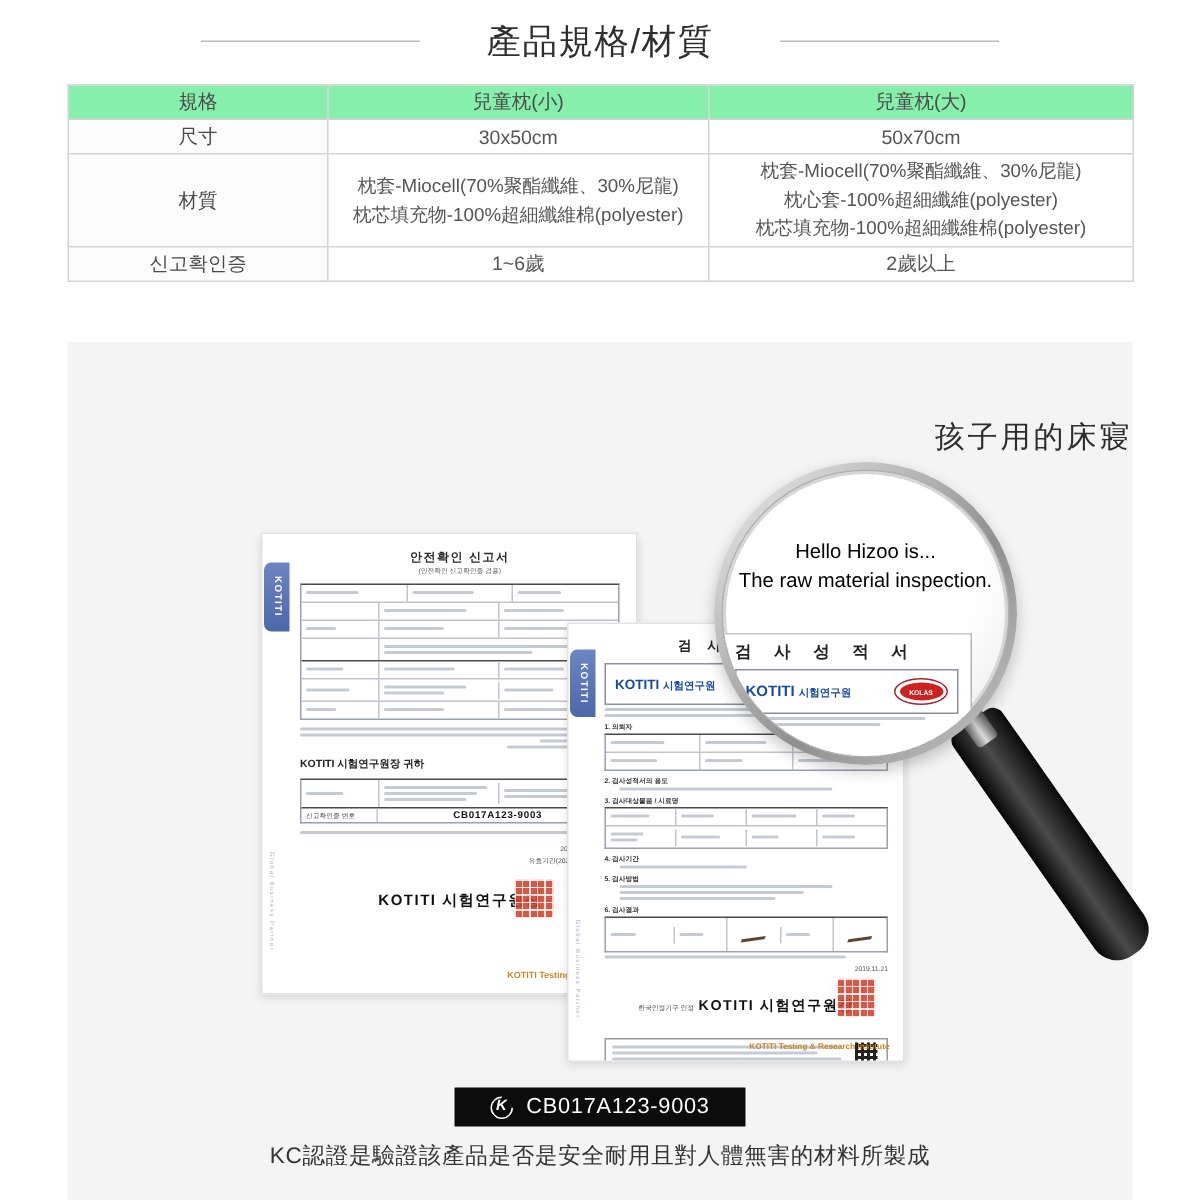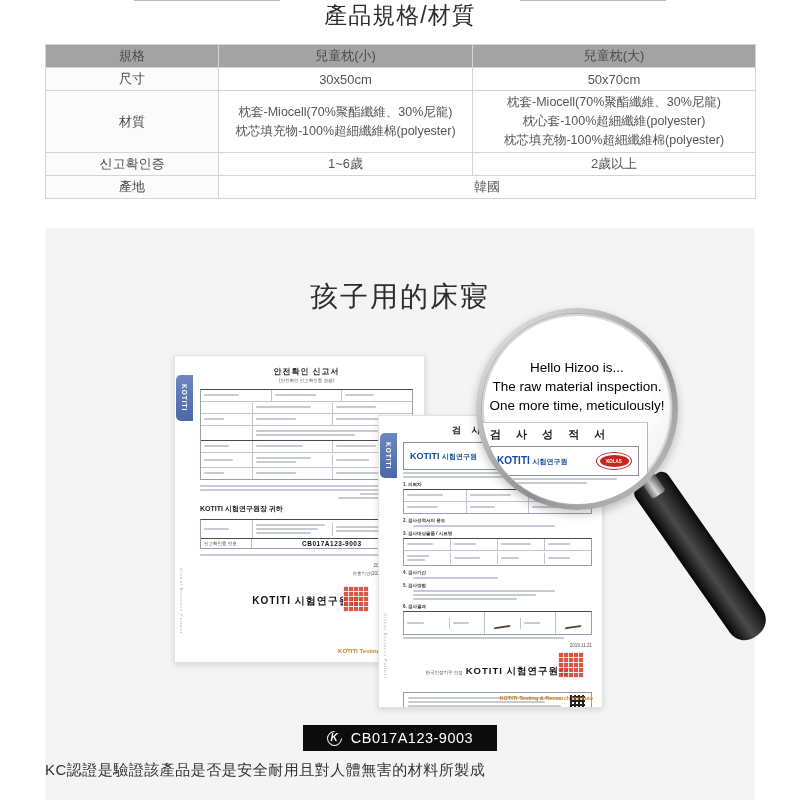--- a/index.html
+++ b/index.html
@@ -1,42 +1,42 @@
 <!DOCTYPE html>
 <html><head>
 <meta charset="utf-8">
 <style>
   * { margin:0; padding:0; box-sizing:border-box; }
   html,body { width:800px; height:800px; background:#fff; overflow:hidden;
               font-family:"Liberation Sans","DejaVu Sans",sans-serif; }
   body { position:relative; }
 
   
-  .title-row { display:flex; align-items:flex-start; justify-content:center; }
+  .title-row { display:flex; align-items:center; justify-content:center; padding-top:12px; }
   .hr { width:146px; height:1px; background:#bcbcbc; }
   .page-title { font-size:23px; font-weight:500; color:#2e2e2e; letter-spacing:1px; margin:0 44px; }
 
   
   table.spec { border-collapse:collapse; table-layout:fixed; width:710px; margin:13px 0 0 45px;
                font-size:13px; color:#555; }
   table.spec th, table.spec td { border:1px solid #d4d4d4; text-align:center; vertical-align:middle;
                font-weight:400; padding:2px 4px; }
-  table.spec tr.head th { background:#a3a3a3; height:16px; color:#4a4a4a; }
+  table.spec tr.head th { background:#86efac; height:16px; color:#4a4a4a; }
   table.spec td.lab { background:#fbfbfb; color:#4a4a4a; }
   tr.r-size td { height:21px; }
   tr.r-age td  { height:23px; }
   tr.r-origin td { height:23px; }
   td.mat { text-align:left; padding:6px 6px 6px 14px; font-size:12.5px; line-height:19px; }
 
   
   .panel { position:absolute; left:45px; top:228px; width:710px; height:572px; background:#f4f4f5; }
   .q-head { position:absolute; top:12px; left:0; width:100%; text-align:center;
             font-size:27px; color:#1f1f1f; letter-spacing:2px; }
-  .q-sub  { position:absolute; top:50px; left:0; width:100%; text-align:center;
-            font-size:28px; color:#2d2d2d; letter-spacing:2px; }
+  .q-sub  { position:absolute; top:50px; left:0; width:100%; text-align:right;
+            font-size:20px; color:#2d2d2d; letter-spacing:2px; }
 
   
   .doc { position:absolute; background:#fff; border:1px solid #e2e2e2;
          box-shadow:0 2px 6px rgba(0,0,0,.13); overflow:hidden; }
   .doc1 { left:129px; top:127px; width:251px; height:308px; z-index:2; }
   .doc2 { left:333px; top:187px; width:225px; height:293px; z-index:3; }
   .tab { position:absolute; left:1px; width:17px; height:46px; border-radius:5px 0 0 5px;
          background:linear-gradient(180deg,#6d86c2,#4c68a9); color:#fff; display:flex;
          align-items:center; justify-content:center; }
   .tab span { writing-mode:vertical-rl; text-orientation:mixed; font-size:6.5px; font-weight:bold;
@@ -122,21 +122,21 @@
   .ld-box .kolas i { width:29px; height:12px; font-size:4.5px; }
 
   
   .kc-badge { position:absolute; left:258px; top:497px; width:194px; height:26px; background:#0c0c0c;
               color:#fff; display:flex; align-items:center; justify-content:center; gap:9px; z-index:2; }
   .kc-logo { width:15px; height:15px; border:1.6px solid #fff; border-right-color:transparent;
              border-radius:50%; transform:rotate(-45deg); position:relative; flex:0 0 auto; }
   .kc-logo span { position:absolute; top:0; left:3px; transform:rotate(45deg); font-size:10px;
                   font-weight:bold; font-style:italic; line-height:12px; }
   .kc-code { font-size:14.5px; letter-spacing:.5px; }
-  .kc-note { position:absolute; top:533px; left:0; width:100%; text-align:left; font-size:15px;
+  .kc-note { position:absolute; top:533px; left:0; width:100%; text-align:center; font-size:15px;
              color:#333; letter-spacing:.5px; }
 </style>
 </head>
 <body>
 
 <div class="title-row">
   <span class="hr"></span>
   <h1 class="page-title">產品規格/材質</h1>
   <span class="hr"></span>
 </div>
@@ -168,24 +168,20 @@
       <div>枕套-Miocell(70%聚酯纖維、30%尼龍)</div>
       <div>枕心套-100%超細纖維(polyester)</div>
       <div>枕芯填充物-100%超細纖維棉(polyester)</div>
     </td>
   </tr>
   <tr class="r-age">
     <td class="lab">신고확인증</td>
     <td>1~6歲</td>
     <td>2歲以上</td>
   </tr>
-  <tr class="r-origin">
-    <td class="lab">產地</td>
-    <td colspan="2">韓國</td>
-  </tr>
 </tbody>
   </table>
 
 <div class="panel">
   <div class="q-sub">孩子用的床寢</div>
 
   <div class="doc doc1">
     <div class="tab">
       <span>KOTITI</span>
     </div>
@@ -460,21 +456,20 @@
           <span class="kolas">
               <i>KOLAS</i>
             </span>
         </div>
         <i class="ml w85"></i>
           <i class="ml w65"></i>
       </div>
       <div class="lens-text">
         <div>Hello Hizoo is...</div>
         <div>The raw material inspection.</div>
-        <div>One more time, meticulously!</div>
       </div>
     </div>
   </div>
 
   <div class="kc-badge">
     <span class="kc-logo">
         <span>K</span>
       </span>
     <span class="kc-code">CB017A123-9003</span>
   </div>

